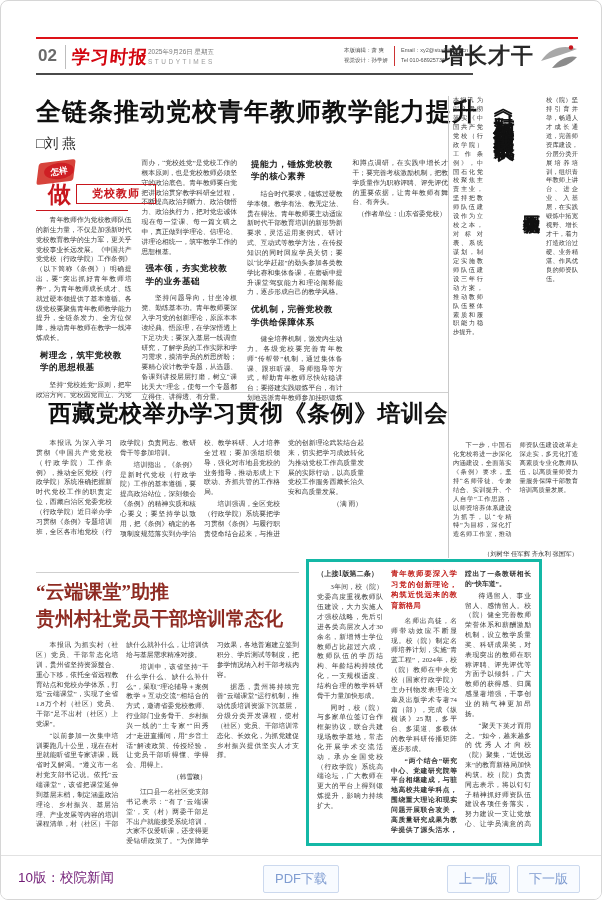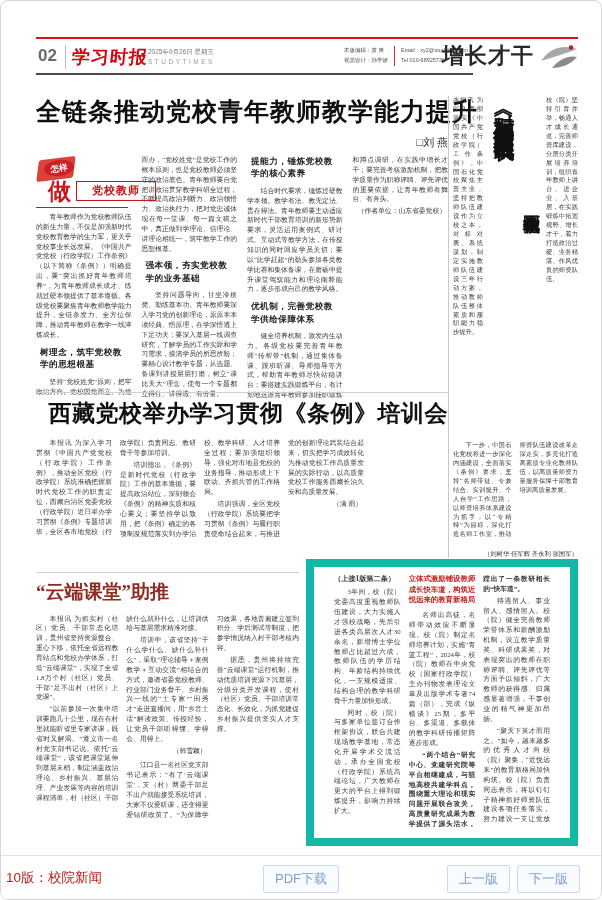--- a/index.html
+++ b/index.html
@@ -24,21 +24,21 @@
   .seg{margin:0 0 2px 0;}
   .seg-p{text-indent:2em;}
   .seg-h{font-weight:700;text-align:left;font-size:8.6px;color:#222;margin:6px 4px;line-height:1.45;break-inside:avoid;letter-spacing:.5px;}
   .seg-red{color:#c2201c;font-weight:700;font-size:7.4px;margin:4px 0;break-inside:avoid;}
   .seg-lead{font-weight:600;text-indent:2em;}
   .seg-jump{font-weight:700;font-size:7.2px;margin-bottom:3px;}
   .seg-sign{text-align:right;font-size:6.8px;color:#333;margin:2px 2px 5px 0;}
   
   .art1{position:absolute;left:35px;top:94px;width:412px;}
   .art1-headline{font-size:25px;font-weight:700;letter-spacing:1px;text-align:center;color:#101010;white-space:nowrap;}
-  .byline{text-align:right;font-size:11px;color:#222;margin:7px 0 5px 0;}
+  .byline{text-align:left;font-size:14px;color:#222;margin:7px 0 5px 0;}
   .art1-body{height:248px;column-count:4;column-gap:10px;column-fill:auto;overflow:hidden;}
   
   .badge{position:relative;width:100%;height:54px;margin-bottom:3px;break-inside:avoid;}
   .badge-ribbon{position:absolute;left:2px;top:3px;width:36px;height:22px;background:#d7443c;transform:skewX(-14deg) rotate(-7deg);border-radius:3px;}
   .badge-oval{position:absolute;left:8px;top:5px;width:30px;height:16px;line-height:16px;background:#cf1f24;color:#fff;border-radius:50%;text-align:center;font-size:8.5px;transform:rotate(-8deg);font-weight:700;}
   .badge-zuo{position:absolute;left:12px;top:20px;color:#c8161d;font-size:23px;font-weight:900;font-family:"Liberation Serif",serif;}
   .badge-box{position:absolute;left:40px;top:26px;border:1.5px solid #c8161d;color:#c8161d;font-weight:800;font-size:11px;padding:1px 15px;letter-spacing:1px;white-space:nowrap;}
   .badge-underline{position:absolute;left:0;bottom:1px;width:96%;height:1.5px;background:#c8161d;}
   
   .vdiv{position:absolute;left:447px;top:95px;width:1px;height:462px;background:#c9c9c9;}
@@ -56,25 +56,25 @@
   .hrule1{position:absolute;left:35px;top:391px;width:412px;height:1px;background:#cfcfcf;}
   .art2{position:absolute;left:35px;top:397px;width:412px;}
   .art2-headline{font-size:23px;font-weight:700;text-align:right;letter-spacing:.5px;color:#101010;white-space:nowrap;}
   .art2-body{margin-top:9px;height:106px;column-count:5;column-gap:8px;column-fill:auto;overflow:hidden;}
   
   .hrule2{position:absolute;left:35px;top:571px;width:263px;height:1px;background:#cfcfcf;}
   .art3{position:absolute;left:35px;top:578px;width:263px;}
   .art3-headline{color:#8e2b22;font-size:19px;font-weight:700;text-align:left;line-height:1.4;white-space:nowrap;}
   .art3-body{margin-top:8px;height:206px;column-count:3;column-gap:8px;column-fill:auto;overflow:hidden;}
   
-  .jumpbox{position:absolute;left:305px;top:558px;width:272px;height:287px;border:8px solid #14b8a6;background:#fff;box-sizing:border-box;padding:7px 20px;}
+  .jumpbox{position:absolute;left:305px;top:558px;width:236px;height:287px;border:3px solid #14b8a6;background:#fff;box-sizing:border-box;padding:7px 8px;}
   .jumpbox-body{height:100%;column-count:3;column-gap:8px;column-fill:auto;overflow:hidden;}
   
   .footer{position:absolute;left:0;top:854px;width:600px;height:44px;border-top:1px solid #e2e2e2;background:#fff;}
-  .footer-label{position:absolute;left:5px;top:13px;font-size:13.5px;color:#b91c1c;}
+  .footer-label{position:absolute;left:17px;top:13px;font-size:13.5px;color:#701a75;}
   .btn{position:absolute;top:9px;padding:4px 11px;font-size:13px;color:#7f9cd1;background:#f8fbff;border:1px solid #ccd9ee;border-radius:2px;cursor:pointer;font-family:"Liberation Sans",sans-serif;}
   .btn-pdf{left:262px;}
   .btn-prev{left:446px;}
   .btn-next{left:516px;text-align:right;}
 </style>
 </head>
 <body>
 
 <div class="viewport">
 
@@ -144,37 +144,38 @@
         <div class="seg seg-p">培训指出，《条例》是新时代党校（行政学院）工作的基本遵循，要提高政治站位，深刻领会《条例》的精神实质和核心要义；要坚持学以致用，把《条例》确定的各项制度规范落实到办学治校、教学科研、人才培养全过程；要加强组织领导，强化对市地县党校的业务指导，推动形成上下联动、齐抓共管的工作格局。</div>
         <div class="seg seg-p">培训强调，全区党校（行政学院）系统要把学习贯彻《条例》与履行职责使命结合起来，与推进党的创新理论武装结合起来，切实把学习成效转化为推动党校工作高质量发展的实际行动，以高质量党校工作服务西藏长治久安和高质量发展。</div>
         <div class="seg seg-sign">（满 雨）</div>
       </div>
   </div>
 
   <div class="hrule2"></div>
   <div class="art3">
     <div class="art3-headline serif">
       <div>“云端课堂”助推</div>
+      <div>贵州村社党员干部培训常态化</div>
     </div>
     <div class="art3-body newsbody">
         <div class="seg seg-p">本报讯 为抓实村（社区）党员、干部常态化培训，贵州省坚持资源整合、重心下移，依托全省远程教育站点和党校办学体系，打造“云端课堂”，实现了全省1.8万个村（社区）党员、干部“足不出村（社区）上党课”。</div>
         <div class="seg seg-p">“以前参加一次集中培训要跑几十公里，现在在村里就能听省里专家讲课，既省时又解渴。”遵义市一名村党支部书记说。依托“云端课堂”，该省把课堂延伸到基层末梢，制定涵盖政治理论、乡村振兴、基层治理、产业发展等内容的培训课程清单，村（社区）干部缺什么就补什么，让培训供给与基层需求精准对接。</div>
         <div class="seg seg-p">培训中，该省坚持“干什么学什么、缺什么补什么”，采取“理论辅导＋案例教学＋互动交流”相结合的方式，邀请省委党校教师、行业部门业务骨干、乡村振兴一线的“土专家”“田秀才”走进直播间，用“乡音土话”解读政策、传授经验，让党员干部听得懂、学得会、用得上。</div>
         <div class="seg seg-sign">（韩雪颖）</div>
         <div class="seg seg-p">江口县一名社区党支部书记表示：“有了'云端课堂'，支（村）两委干部足不出户就能接受系统培训，大家不仅爱听课，还变得更爱钻研政策了。”为保障学习效果，各地普遍建立签到积分、学后测试等制度，把参学情况纳入村干部考核内容。</div>
         <div class="seg seg-p">据悉，贵州将持续完善“云端课堂”运行机制，推动优质培训资源下沉基层，分级分类开发课程，使村（社区）党员、干部培训常态化、长效化，为抓党建促乡村振兴提供坚实人才支撑。</div>
       </div>
   </div>
 
   <div class="jumpbox">
     <div class="jumpbox-body newsbody">
         <div class="seg seg-jump">（上接1版第二条）</div>
         <div class="seg seg-p">3年间，校（院）党委高度重视教师队伍建设，大力实施人才强校战略，先后引进各类高层次人才30余名，新增博士学位教师占比超过六成，教师队伍的学历结构、年龄结构持续优化，一支规模适度、结构合理的教学科研骨干力量加快形成。</div>
         <div class="seg seg-p">同时，校（院）与多家单位签订合作框架协议，联合共建现场教学基地，常态化开展学术交流活动，承办全国党校（行政学院）系统高端论坛，广大教师在更大的平台上得到锻炼提升，影响力持续扩大。</div>
-        <div class="seg seg-red">立体式激励铺设教师成长快车道，构筑近悦远来的教育新格局</div>
+        <div class="seg seg-red">青年教师要深入学习党的创新理论，构筑近悦远来的教育新格局</div>
         <div class="seg seg-p">名师出高徒，名师带动效应不断显现。校（院）制定名师培养计划，实施“青蓝工程”，2024年，校（院）教师在中央党校（国家行政学院）主办刊物发表理论文章及出版学术专著74篇（部），完成《纵横谈》25期，多平台、多渠道、多载体的教学科研传播矩阵逐步形成。</div>
         <div class="seg seg-lead">“两个结合”研究中心、党建研究院等平台相继建成，与驻地高校共建学科点，围绕重大理论和现实问题开展联合攻关，高质量研究成果为教学提供了源头活水，蹚出了一条教研相长的“快车道”。</div>
         <div class="seg seg-p">待遇留人、事业留人、感情留人。校（院）健全完善教师荣誉体系和薪酬激励机制，设立教学质量奖、科研成果奖，对表现突出的教师在职称评聘、评先评优等方面予以倾斜，广大教师的获得感、归属感显著增强，干事创业的精气神更加昂扬。</div>
         <div class="seg seg-p">“聚天下英才而用之。”如今，越来越多的优秀人才向校（院）聚集，“近悦远来”的教育新格局加快构筑。校（院）负责同志表示，将以钉钉子精神抓好师资队伍建设各项任务落实，努力建设一支让党放心、让学员满意的高素质教师队伍，为培养造就堪当民族复兴重任的执政骨干贡献力量。</div>
         <div class="seg seg-sign">（修德宇）</div>
       </div>
   </div>
 
   <div class="footer">
     <div class="footer-label">10版：校院新闻</div>

